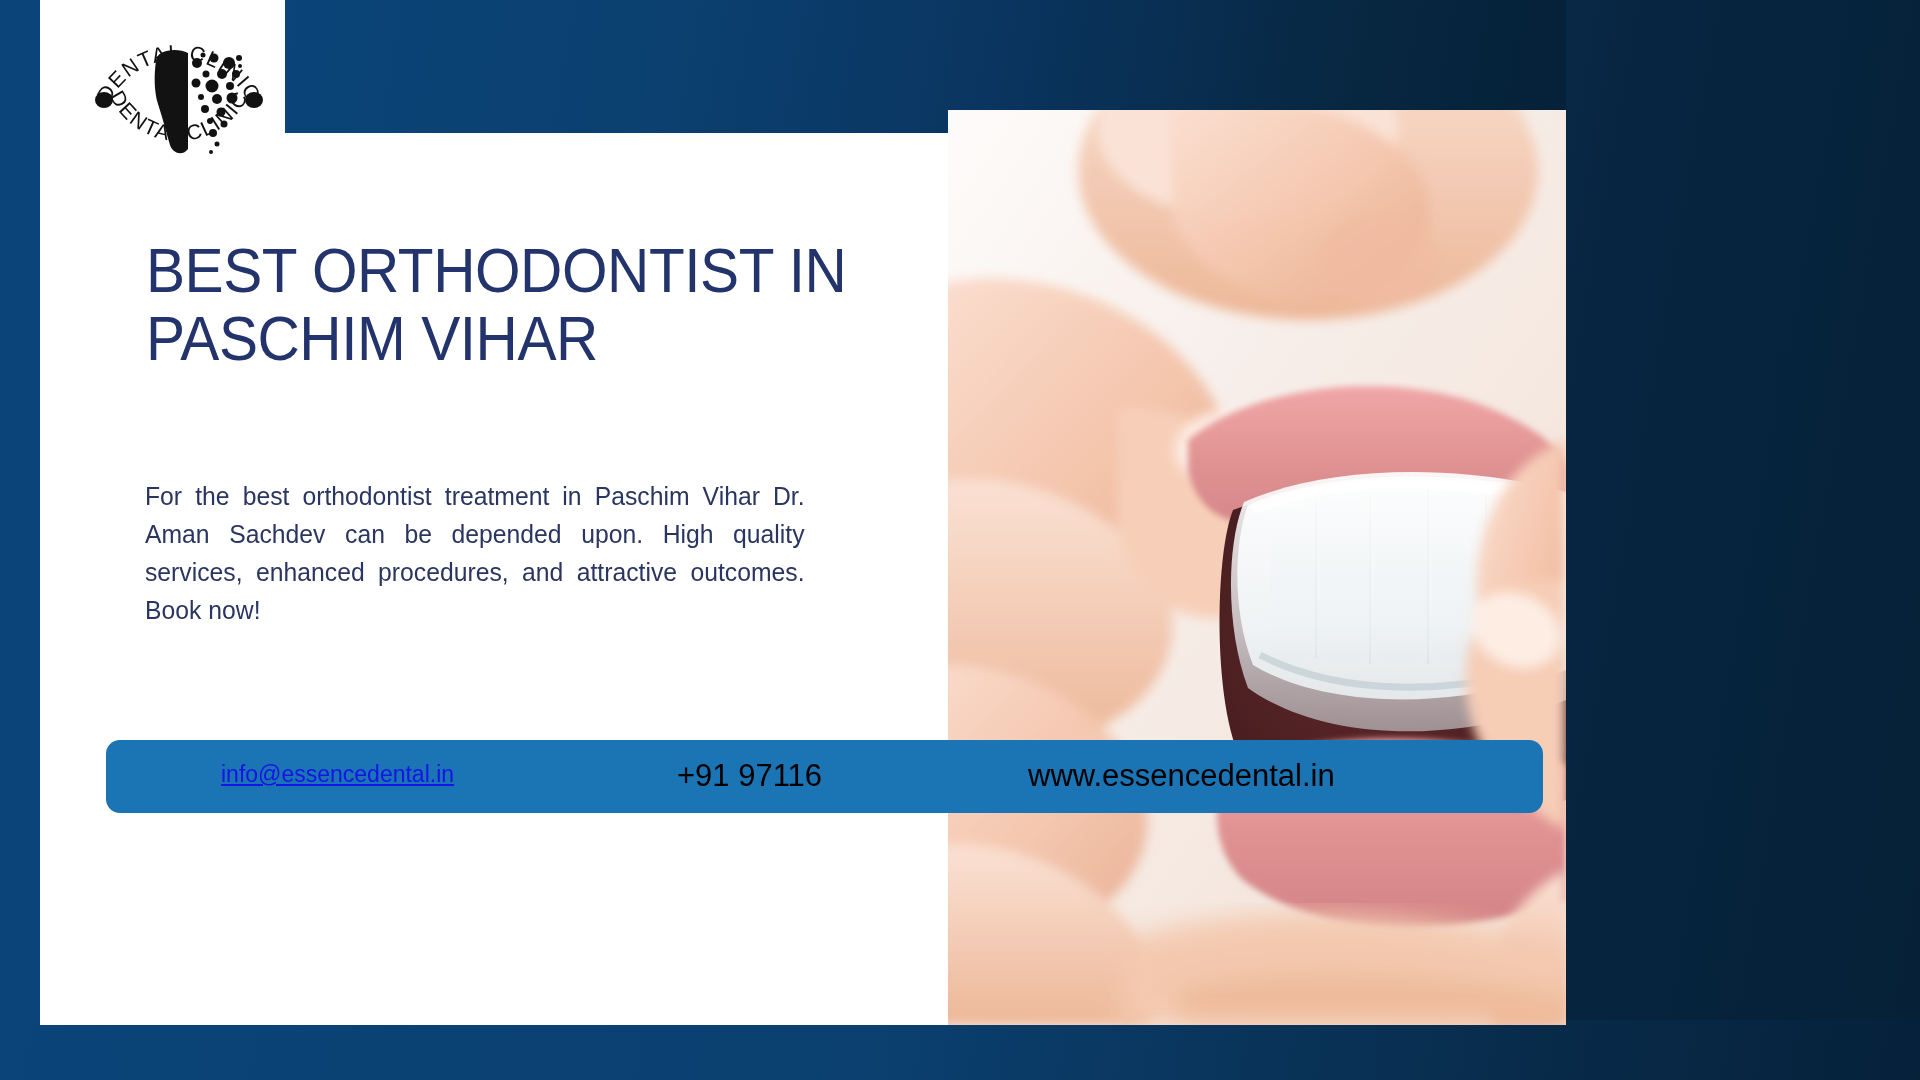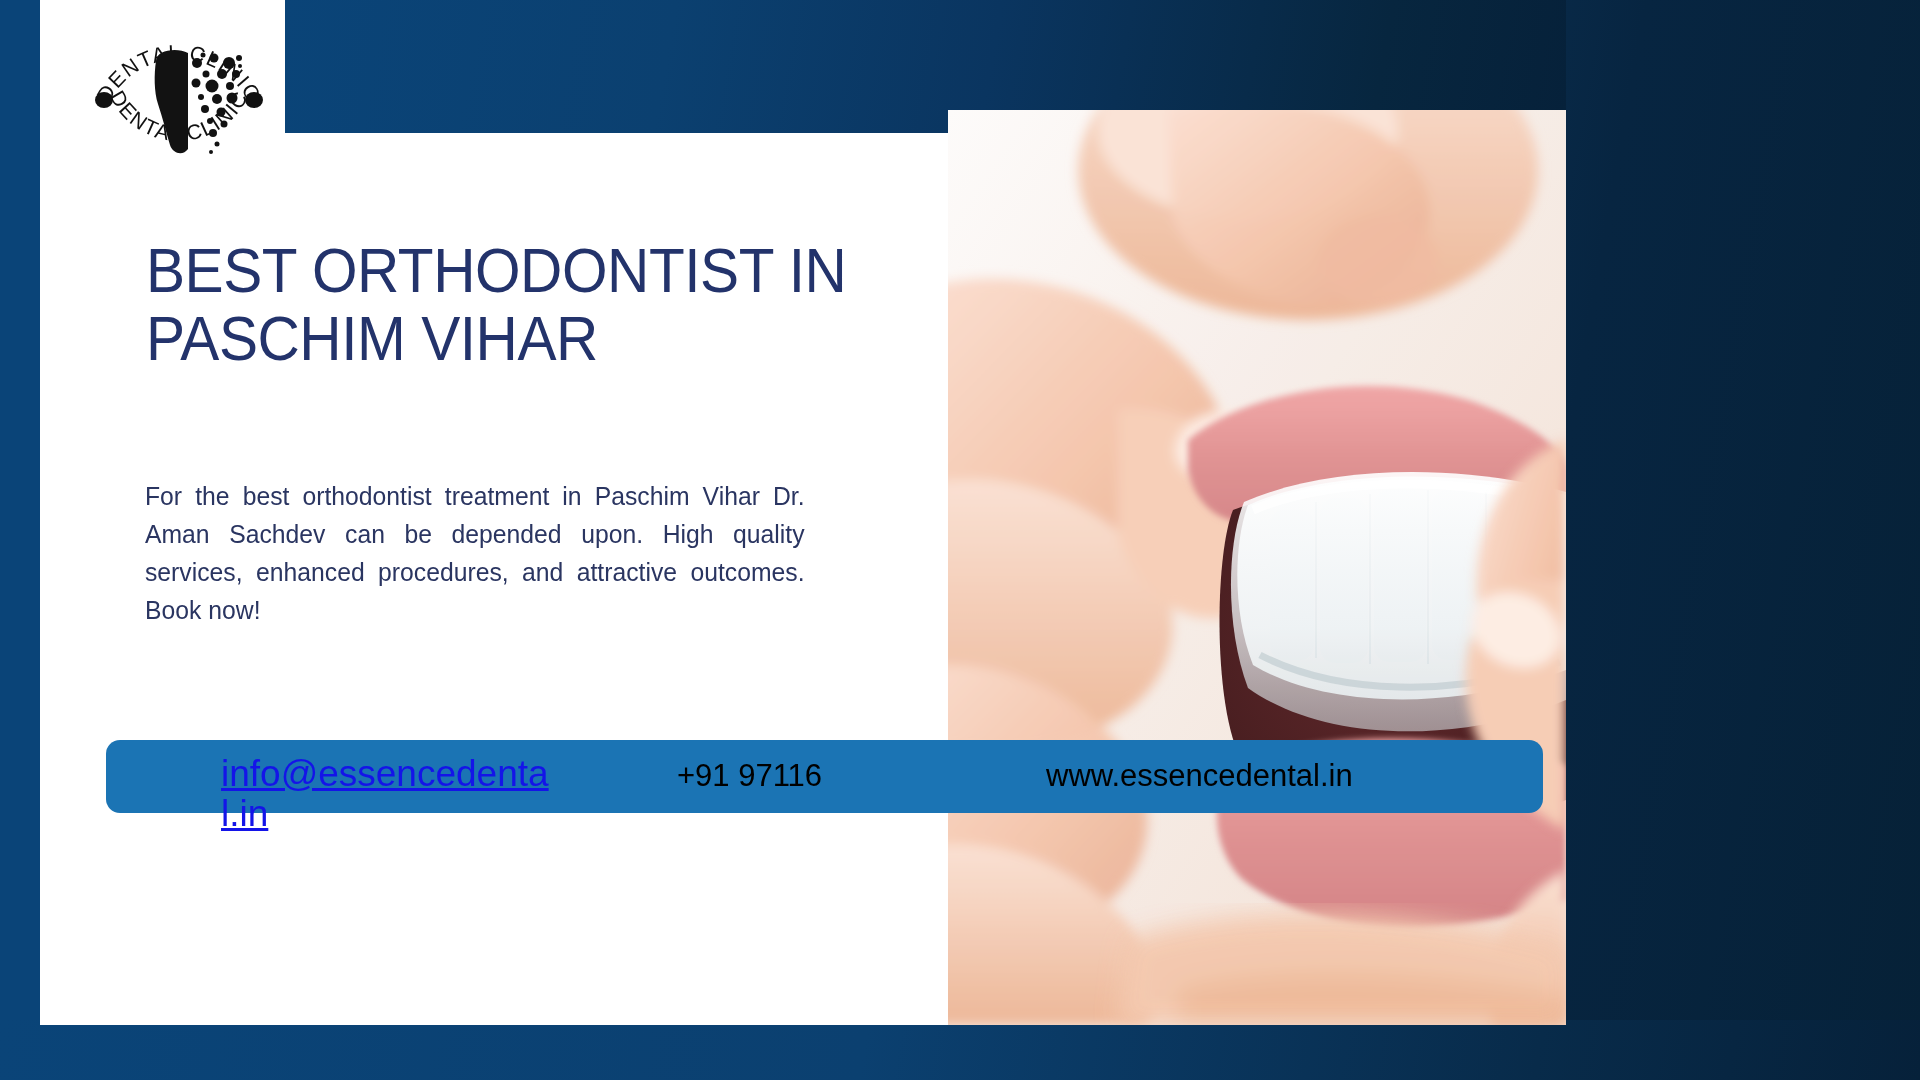--- a/index.html
+++ b/index.html
@@ -73,25 +73,25 @@
   }
   .contact-cell {
     font-family:"Liberation Sans", sans-serif;
     font-size:31px; line-height:40px; color:#000000;
     white-space:normal;
   }
   #contact-email {
     position:absolute; left:115px; top:14px; width:345px;
     color:#1414e8; text-decoration:underline;
     font-family:"Liberation Sans", sans-serif;
-    font-size:37px; line-height:40px;
+    font-size:23px; line-height:40px;
     word-break:break-all;
   }
   #contact-phone { position:absolute; left:571px; top:16px; }
-  #contact-web   { position:absolute; left:922px; top:16px;margin-left:18px; }
+  #contact-web   { position:absolute; left:922px; top:16px; }
 </style>
 </head>
 <body>
 
 <div id="frame-bg"></div>
 <div id="bottom-band"></div>
 
 <div id="card">
 
   <div id="top-band"></div>

